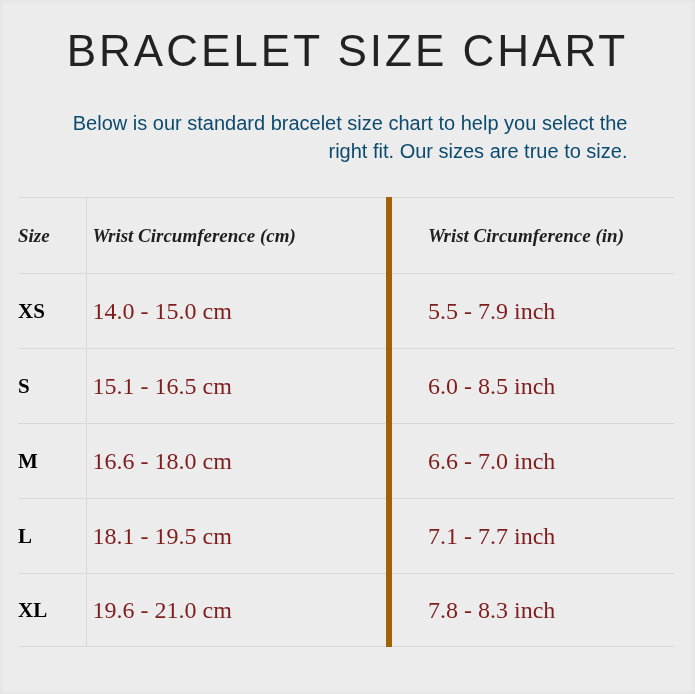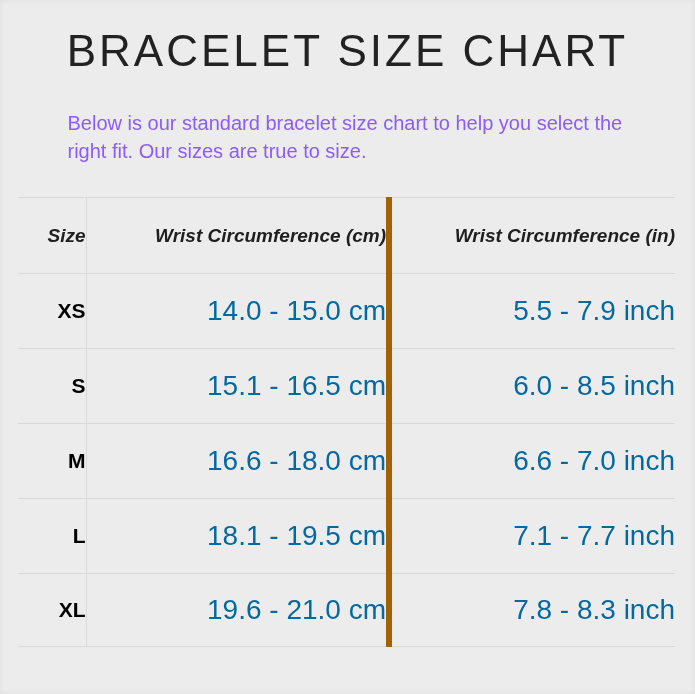--- a/index.html
+++ b/index.html
@@ -26,45 +26,46 @@
     letter-spacing: 3px;
     color: #222222;
     white-space: nowrap;
   }
   .page-subtitle {
     position: absolute;
     top: 109px;
     left: 50%;
     transform: translateX(-50%);
     width: 560px;
-    text-align: left;
+    text-align: right;
     font-size: 20px;
     line-height: 28px;
-    color: #8b5cf6;
+    color: #0c4a6e;
   }
   table.size-table {
     position: absolute;
     top: 197px;
     left: 18px;
     width: 657px;
     border-collapse: collapse;
     table-layout: fixed;
   }
   table.size-table col.c-size { width: 68px; }
   table.size-table col.c-cm   { width: 303px; }
   table.size-table col.c-in   { width: 286px; }
 
   table.size-table tr {
     border-top: 1px solid #d9d9d9;
     border-bottom: 1px solid #d9d9d9;
   }
   table.size-table td, table.size-table th {
     vertical-align: middle;
-    text-align: right;
+    text-align: left;
     padding: 0;
+    font-family: Liberation Serif, serif;
   }
   table.size-table th.cell-cm, table.size-table td.cell-cm {
     border-left: 1px solid #d9d9d9;
     padding-left: 6px;
   }
   table.size-table th.cell-in, table.size-table td.cell-in {
     border-left: 6px solid #a16207;
     padding-left: 36px;
   }
   table.size-table td.cell-size, table.size-table th.cell-size {
@@ -79,23 +80,23 @@
     font-weight: bold;
     font-style: italic;
     color: #1f1f1f;
   }
   td.cell-size {
     font-size: 21px;
     font-weight: 600;
     color: #000000;
   }
   td.cell-cm, td.cell-in {
-    font-size: 28px;
+    font-size: 24px;
     font-weight: 400;
-    color: #0369a1;
+    color: #7f1d1d;
   }
 </style>
 </head>
 <body>
 
 <div class="canvas">
 
   <div class="page-title">BRACELET SIZE CHART</div>
 
   <div class="page-subtitle">Below is our standard bracelet size chart to help you select the right fit. Our sizes are true to size.</div>

